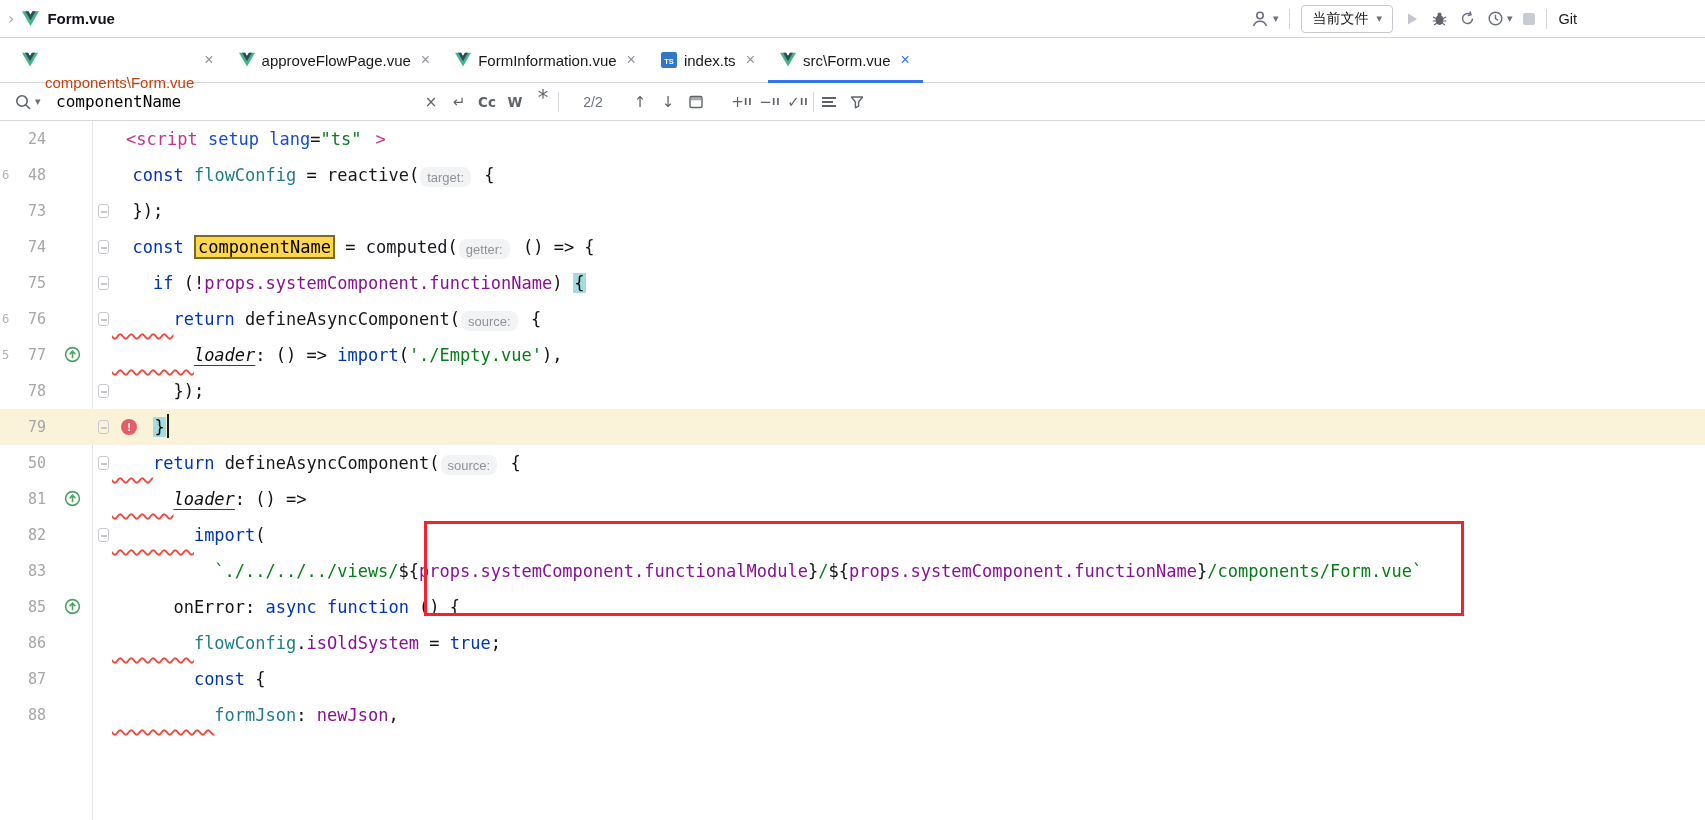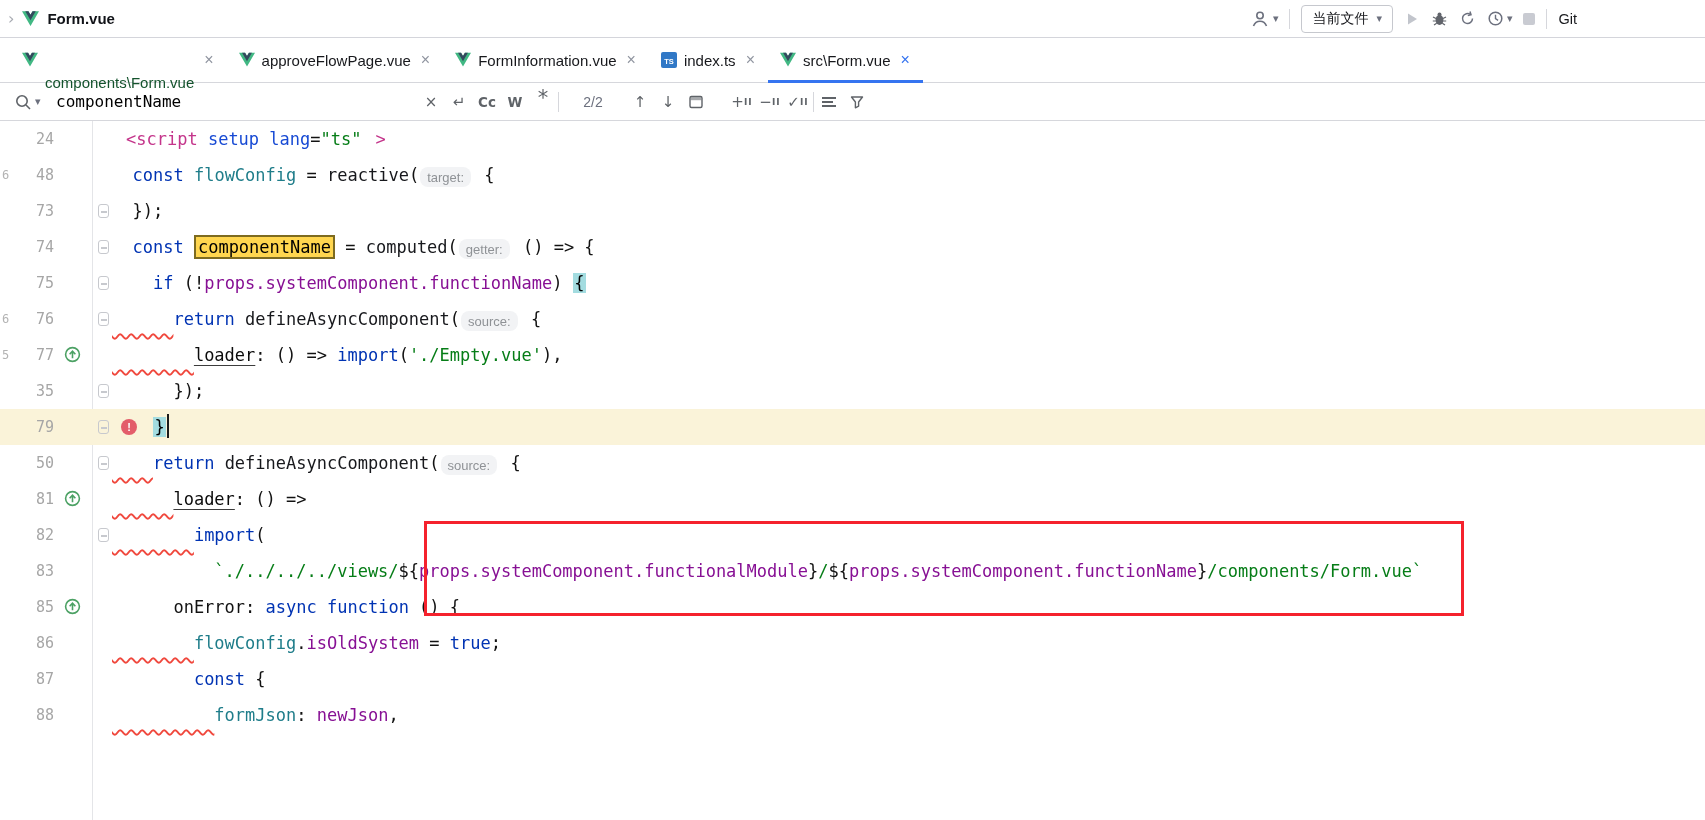--- a/index.html
+++ b/index.html
@@ -48,34 +48,34 @@
   .combo small { font-size: 9px; margin-left: 0; letter-spacing: 1px; font-weight: 700; }
   .hamburger { width: 14px; height: 10px; border-top: 2px solid #5F6368; border-bottom: 2px solid #5F6368;
     position: relative; display: inline-block; }
   .hamburger::after { content: ""; position: absolute; left: 0; right: 3px; top: 2px; height: 2px; background: #5F6368; }
 
   
   .editor { position: relative; height: 699px; background: #fff; overflow: hidden; }
   .gutter-sep { position: absolute; left: 92px; top: 0; bottom: 0; width: 1px; background: #E4E5E8; }
   .row { position: relative; height: 36px; line-height: 36px; }
   .row.current { background: var(--caret-line, #FAF3D9); }
-  .lnum { position: absolute; left: 8px; top: 0; width: 46px; text-align: right; color: #A6A6A6;
+  .lnum { position: absolute; left: 0; top: 0; width: 46px; text-align: right; color: #A6A6A6;
     font: 15px/36px "DejaVu Sans Mono", monospace; }
   .edge-mark { position: absolute; left: 2px; top: 0; color: #B3B3B3; font: 12px/36px "DejaVu Sans Mono", monospace; }
   .code { display: block; margin-left: 112px; white-space: pre; font: 17px/36px "DejaVu Sans Mono", monospace;
     color: #121212; }
   .tk-plain  { color: #121212; }
   .tk-kw     { color: #0033B3; }
   .tk-str    { color: #067D17; }
   .tk-func   { color: #17181C; }
   .tk-var    { color: #1F7D8A; }
   .tk-prop   { color: #871094; }
   .tk-attr   { color: #174AD4; }
   .tk-tag    { color: #C4358B; margin-left: 14px; }
-  .tk-und    { color: #0B0B0B; text-decoration: underline; text-underline-offset: 4px; text-decoration-color: #3C3C3C; }
+  .tk-und    { color: #0B0B0B; text-decoration: underline; text-underline-offset: 4px; text-decoration-color: #3C3C3C; font-style: italic; }
   .tk-sq     { text-decoration: underline wavy #F0483D; text-decoration-thickness: 1.5px; text-underline-offset: 8px; }
   .tk-hint   { font-family: "Liberation Sans", sans-serif; font-size: 13px; background: #F2F3F5; color: #8F9296;
     border-radius: 8px; padding: 2.5px 7px; margin: 0 3px 0 1px; }
   .tk-search { background: var(--match-bg, #FFD64F); border: 2px solid #7D6B20; padding: 0 2px; color: #000; }
   .tk-brace  { background: #A3DCE0; padding: 0 1.5px; color: #000; }
   .cursor { display: inline-block; width: 2px; height: 24px; background: #1A1A1A; vertical-align: -5px; margin-left: 1px; }
   .g-fold { position: absolute; left: 98px; top: 11px; width: 11px; height: 14px;
     border: 1.5px solid #C7C9CE; border-radius: 3px; }
   .g-fold::after { content: ""; position: absolute; left: 1.5px; right: 1.5px; top: 50%; height: 1.5px; background: #C7C9CE; }
   .g-green { position: absolute; left: 64px; top: 9px; width: 17px; height: 17px; }
@@ -141,21 +141,21 @@
     <span class="git-label">Git</span>
   </div>
 </div>
 
 <div class="tabbar">
     <div class="tab">
       <svg class="tab-ic" viewBox="0 0 24 22">
         <path fill="#41B883" d="M14.9 0L12 5 9.1 0H0l12 20.8L24 0z"></path>
         <path fill="#34495E" d="M14.9 0L12 5 9.1 0H4.6L12 12.8 19.4 0z"></path>
       </svg>
-      <span class="tab-label" style="color: #14532d; margin-top: 44px;">components\Form.vue</span>
+      <span class="tab-label" style="color: #c2410c; margin-top: 44px;">components\Form.vue</span>
       <span class="tab-close">×</span>
     </div>
     <div class="tab">
       <svg class="tab-ic" viewBox="0 0 24 22">
         <path fill="#41B883" d="M14.9 0L12 5 9.1 0H0l12 20.8L24 0z"></path>
         <path fill="#34495E" d="M14.9 0L12 5 9.1 0H4.6L12 12.8 19.4 0z"></path>
       </svg>
       <span class="tab-label">approveFlowPage.vue</span>
       <span class="tab-close">×</span>
     </div>
@@ -269,21 +269,21 @@
       <div class="row">
         <span class="edge-mark">5</span>
         <span class="lnum">77</span>
         <svg class="g-green" viewBox="0 0 16 16">
           <circle cx="8" cy="8" r="6.5" fill="#fff" stroke="#4CA164" stroke-width="1.5"></circle>
           <path d="M8 11.6V5M5.3 7.7L8 4.9l2.7 2.8" fill="none" stroke="#4CA164" stroke-width="1.5"></path>
         </svg>
         <span class="code"><span class="tk-sq">        </span><span class="tk-und">loader</span><span class="tk-plain">: () =&gt; </span><span class="tk-kw">import</span><span class="tk-plain">(</span><span class="tk-str">'./Empty.vue'</span><span class="tk-plain">),</span></span>
       </div>
       <div class="row">
-        <span class="lnum">35</span>
+        <span class="lnum">78</span>
         <span class="g-fold"></span>
         <span class="code"><span class="tk-plain">      });</span></span>
       </div>
       <div class="row current">
         <span class="lnum">79</span>
         <span class="g-fold"></span>
         <span class="g-error">!</span>
         <span class="code"><span class="tk-plain">    </span><span class="tk-brace">}</span><span class="cursor"></span></span>
       </div>
       <div class="row">

